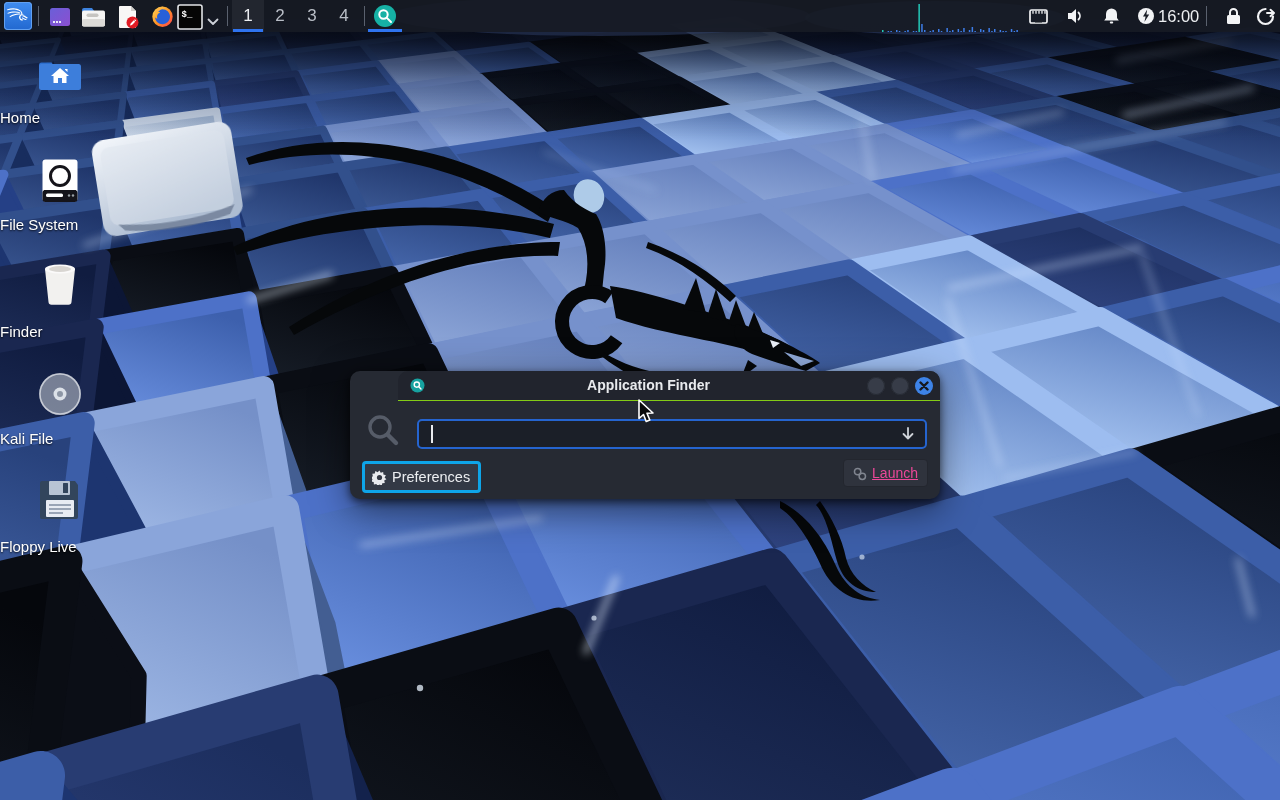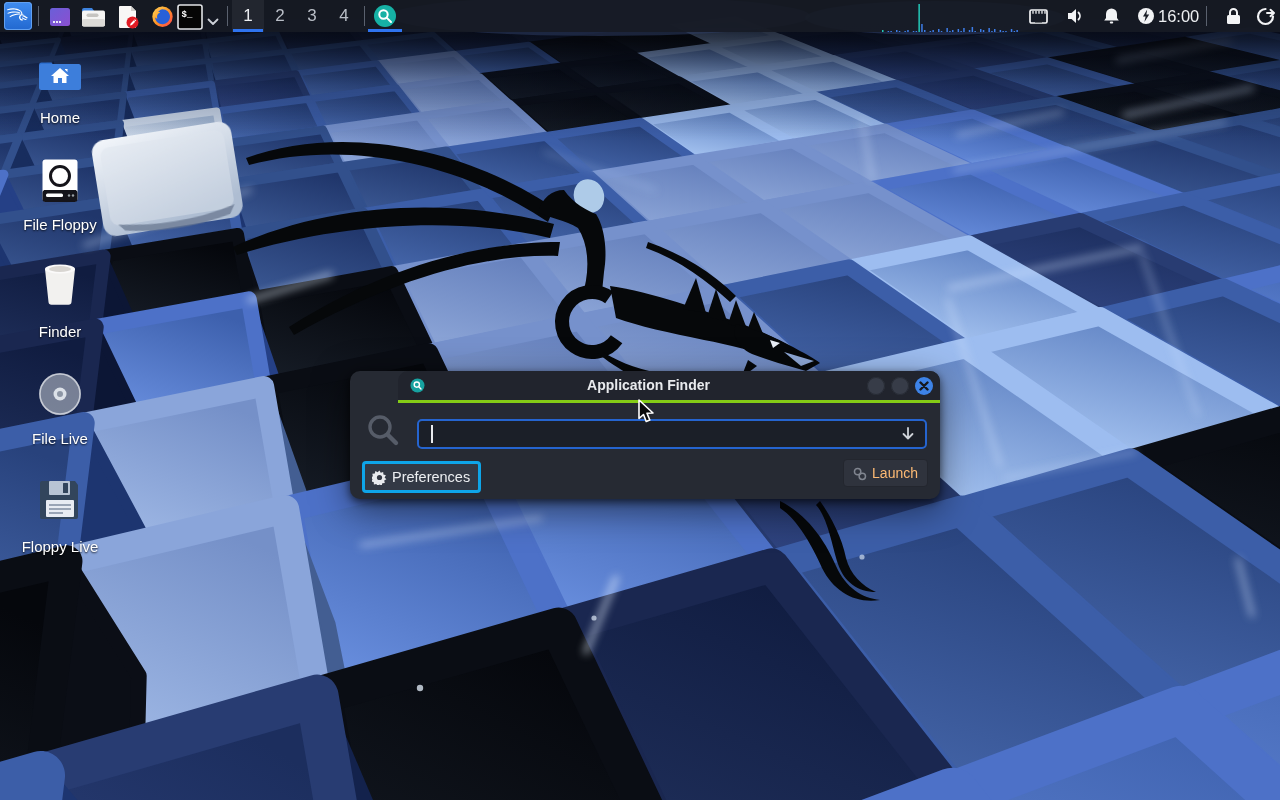--- a/index.html
+++ b/index.html
@@ -12,43 +12,43 @@
 .wsnum{position:absolute;top:0;width:32px;height:32px;text-align:center;}
 .wsnum span{display:inline-block;margin-top:6px;font-size:17px;color:#eceef1;}
 .wsnum i{position:absolute;left:1px;right:1px;bottom:0;height:3px;background:#2f74f0;}
 .srchbtn{position:absolute;left:368px;top:0;width:34px;height:32px;}
 .srchbtn i{position:absolute;left:0;right:0;bottom:0;height:3px;background:#2f74f0;}
 #cpug{position:absolute;left:878px;top:0;}
 .ticon{position:absolute;top:5px;width:24px;height:22px;display:flex;align-items:center;justify-content:center;}
 #clock{position:absolute;left:1158px;top:0;width:42px;line-height:32px;font-size:16.5px;color:#edeff2;}
 .dicon{position:absolute;left:36px;width:48px;display:flex;justify-content:center;}
 .dicon svg{margin:auto;}
-.dlabel{position:absolute;left:0;width:120px;text-align:center;font-size:15px;color:#fff;
+.dlabel{position:absolute;left:0;width:120px;font-size:15px;color:#fff;
  text-shadow:0 1px 2px rgba(0,0,0,0.85);}
 #dlg{position:absolute;left:350px;top:371px;width:590px;height:128px;background:#262a33;border-radius:10px;
  box-shadow:0 3px 9px rgba(0,0,0,0.6),0 10px 36px rgba(0,0,0,0.5);}
 #dlg-tb{position:absolute;left:0;top:0;right:0;height:29px;background:#21242d;border-radius:10px 10px 0 0;
- border-bottom:3px solid #84cc16;margin-left:48px;}
+ border-bottom:1px solid #84cc16;margin-left:48px;}
 .tbic{position:absolute;left:12px;top:7px;}
 #dlg-title{position:absolute;left:0;right:41px;top:0;text-align:center;line-height:29px;font-weight:bold;
  font-size:14px;color:#e8eaed;}
 .wbtn{position:absolute;top:6px;width:18px;height:18px;border-radius:50%;background:#373c48;
  box-shadow:0 0 0 1px #272b34 inset;}
 .wbtn.close{background:#3d83e8;box-shadow:none;display:flex;align-items:center;justify-content:center;}
 #dlg-body{position:absolute;left:0;top:29px;right:0;bottom:0;}
 #bigmag{position:absolute;left:13px;top:10px;}
 #srchfield{position:absolute;left:67px;top:19px;width:506px;height:26px;background:#1b1f28;
  border:2px solid #2564cf;border-radius:5px;}
 #caret{position:absolute;left:12px;top:4px;width:1.5px;height:18px;background:#e8eaee;}
 #dnarr{position:absolute;right:8px;top:4px;}
 #prefbtn{position:absolute;left:12px;top:61px;height:26px;background:#333945;border:3px solid #0ea5e9;
  border-radius:4px;display:flex;align-items:center;padding:0 8px 0 7px;color:#eceef1;font-size:14.5px;}
 #prefbtn svg{margin-right:5px;}
 #launchbtn{position:absolute;right:12px;top:59px;height:26px;background:#2f333d;border:1px solid #23262e;
- border-radius:4px;display:flex;align-items:center;padding:0 9px 0 8px;color:#fdba74;font-size:14px;}
+ border-radius:4px;display:flex;align-items:center;padding:0 9px 0 8px;color:#ec4899;font-size:14px;text-decoration:underline;}
 #launchbtn svg{margin-right:5px;}
 #cursor{position:absolute;left:638px;top:399px;}
 </style></head><body>
 <div id="wall"><svg width="1280" height="800" viewBox="0 0 1280 800" preserveAspectRatio="none">
 <defs>
 <linearGradient id="gL" x1="0.15" y1="0.95" x2="0.6" y2="0.05">
           <stop offset="0" stop-color="#a3bce8"></stop>
           <stop offset="1" stop-color="#7590c8"></stop>
         </linearGradient>
 <linearGradient id="gL2" x1="0.15" y1="0.95" x2="0.6" y2="0.05">
@@ -1509,38 +1509,38 @@
     <svg width="36" height="43" viewBox="0 0 36 43">
       <rect x="0.5" y="0.5" width="35" height="42" rx="3" fill="#fff"></rect>
       <rect x="0.5" y="31" width="35" height="12" rx="3" fill="#15141a"></rect>
       <rect x="2" y="31" width="32" height="1.5" fill="#15141a"></rect>
       <circle cx="18" cy="17" r="9.5" fill="none" stroke="#15141a" stroke-width="3"></circle>
       <rect x="4" y="34.5" width="17" height="3.5" rx="1.5" fill="#fff"></rect>
       <circle cx="27" cy="36.5" r="1.2" fill="#9aa0a6"></circle>
       <circle cx="31" cy="36.5" r="1.2" fill="#9aa0a6"></circle>
     </svg>
   </div>
-<div class="dlabel" style="top:216px">File Floppy</div>
+<div class="dlabel" style="top:216px">File System</div>
 <div class="dicon" style="top:263px">
     <svg width="38" height="42" viewBox="0 0 38 42">
       <path d="M4,6 h30 l-3.5,33 a3,3 0 0 1 -3,2.7 h-17 a3,3 0 0 1 -3,-2.7 Z" fill="#f2f1ef"></path>
       <ellipse cx="19" cy="6" rx="15" ry="4.5" fill="#fbfafa"></ellipse>
       <ellipse cx="19" cy="6" rx="11" ry="3" fill="#d8d5d1"></ellipse>
     </svg>
   </div>
 <div class="dlabel" style="top:323px">Finder</div>
 <div class="dicon" style="top:371px">
     <svg width="46" height="46" viewBox="0 0 46 46">
       <circle cx="23" cy="23" r="21" fill="#c8cdd6" opacity="0.55"></circle>
       <circle cx="23" cy="23" r="20" fill="none" stroke="#e8ebf0" stroke-width="1.5" opacity="0.7"></circle>
       <circle cx="23" cy="23" r="6.5" fill="#e8ecf2" opacity="0.9"></circle>
       <circle cx="23" cy="23" r="3" fill="#8d96a5"></circle>
     </svg>
   </div>
-<div class="dlabel" style="top:430px">File Live</div>
+<div class="dlabel" style="top:430px">Kali File</div>
 <div class="dicon" style="top:478px">
     <svg width="42" height="42" viewBox="0 0 42 42">
       <path d="M3,3 h33 l3,4 v32 a2,2 0 0 1 -2,2 h-34 a2,2 0 0 1 -2,-2 v-34 a2,2 0 0 1 2,-2 Z" fill="#32455c"></path>
       <rect x="10" y="3" width="21" height="14" rx="1" fill="#b8c4d4"></rect>
       <rect x="24" y="5" width="5" height="10" rx="0.5" fill="#32455c"></rect>
       <rect x="7" y="22" width="28" height="17" rx="1" fill="#e8ecf2"></rect>
       <rect x="10" y="26" width="22" height="2" fill="#9aa5b5"></rect>
       <rect x="10" y="30" width="22" height="2" fill="#9aa5b5"></rect>
       <rect x="10" y="34" width="14" height="2" fill="#9aa5b5"></rect>
     </svg>

